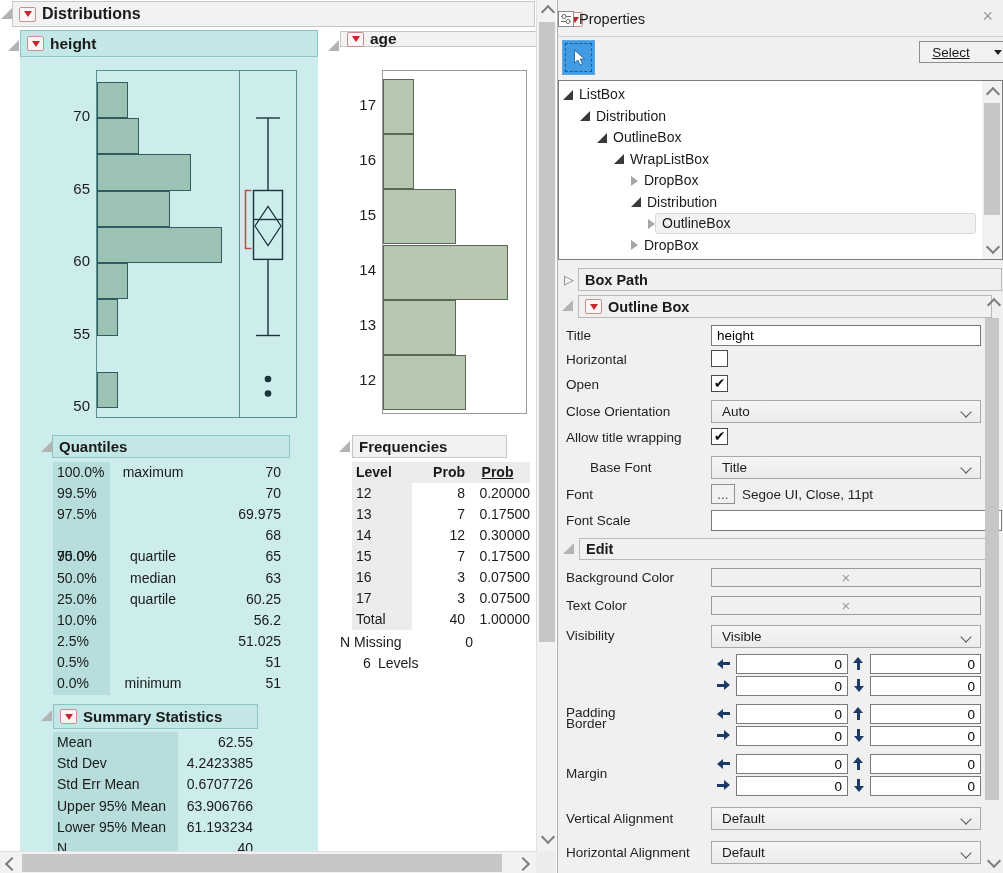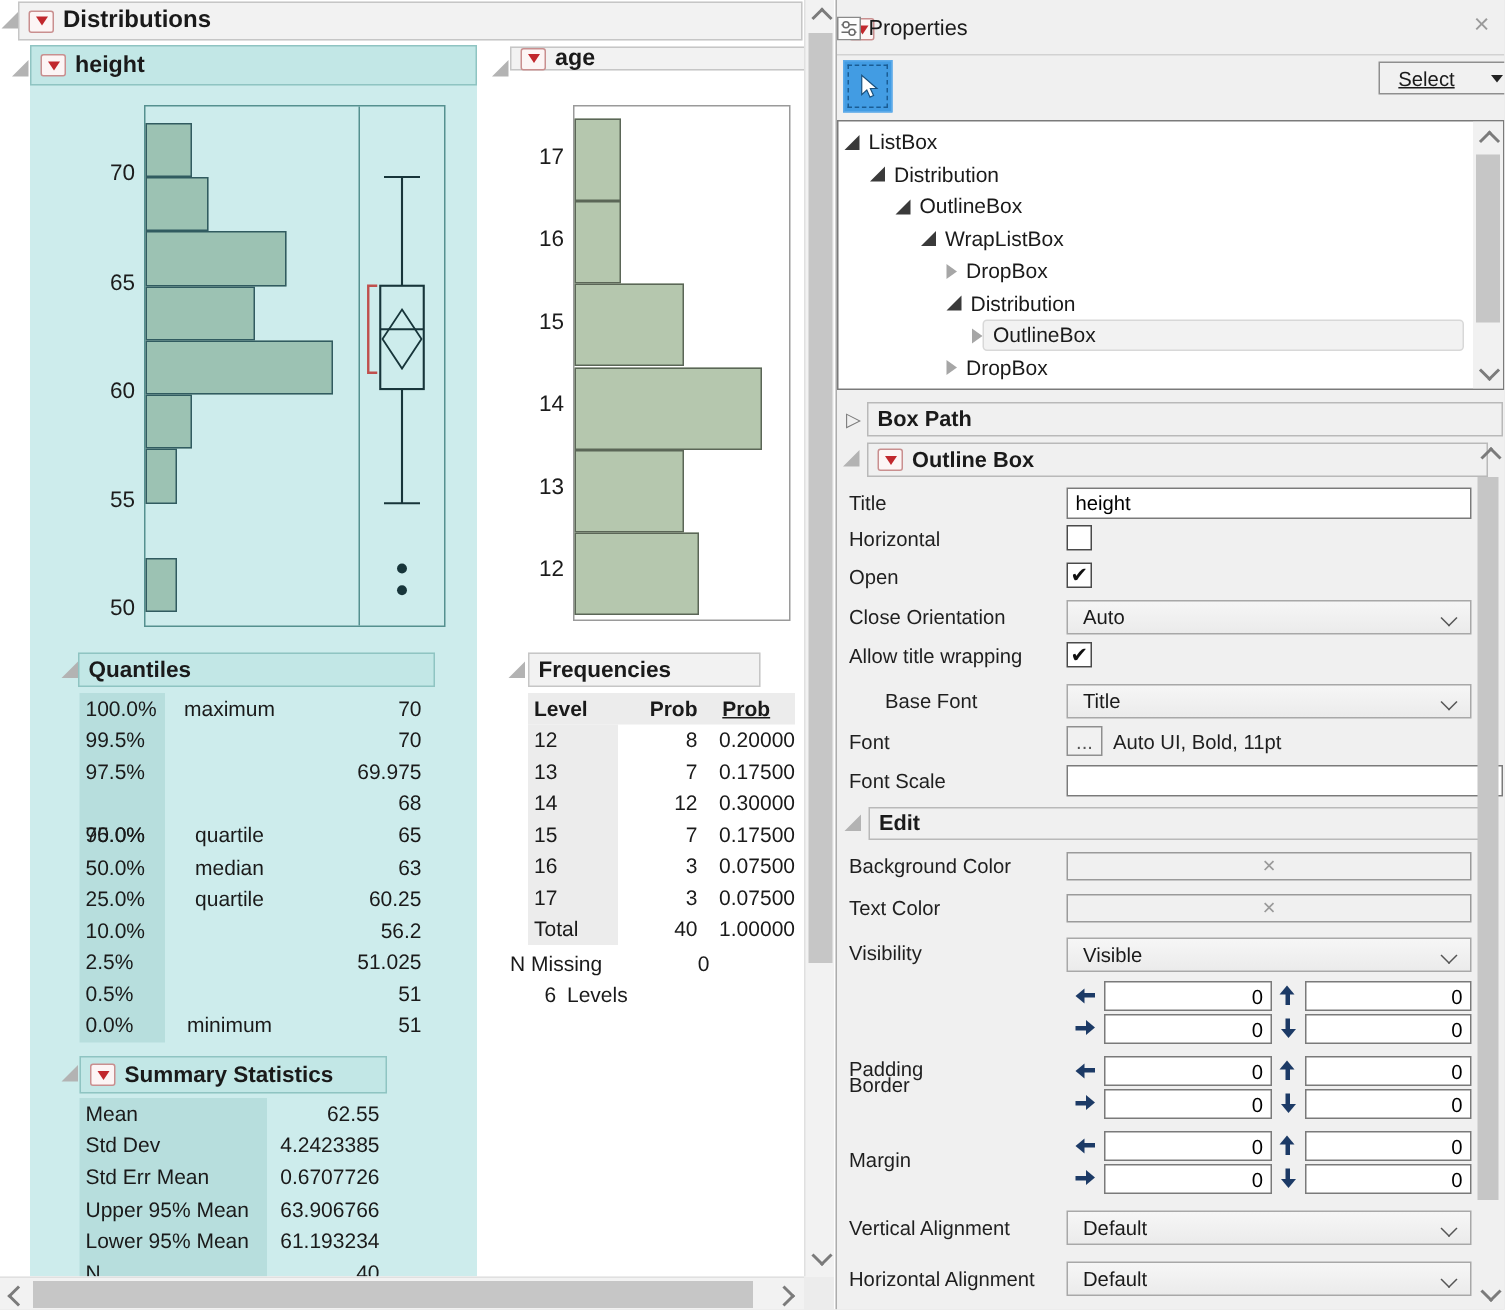--- a/index.html
+++ b/index.html
@@ -418,21 +418,21 @@
     <span class="flabel" style="left:8px;top:460px;margin-left:24px;">Base Font</span>
     <div class="dd" style="left:153px;top:456px;width:270px;">
       <span>Title</span>
       <span class="dd-chev"></span>
     </div>
 
     <span class="flabel" style="left:8px;top:487px;">Font</span>
     <div class="btn abs" style="left:153px;top:484px;width:24px;height:20px;color:#555;">
       <span>...</span>
     </div>
-    <span class="flabel" style="left:184px;top:487px;">Auto UI, Bold, 11pt</span>
+    <span class="flabel" style="left:184px;top:487px;">Segoe UI, Close, 11pt</span>
 
     <span class="flabel" style="left:8px;top:513px;">Font Scale</span>
     <input class="txt-input num" style="left: 153px; top: 510px; width: 291px; height: 21px;" value="1">
 
     <span class="tri-se" style="left:5px;top:543px;"></span>
     <div class="phdr" style="left:21px;top:538px;width:412px;height:22px;">
       <span>Edit</span>
     </div>
 
     <span class="flabel" style="left:8px;top:570px;">Background Color</span>

